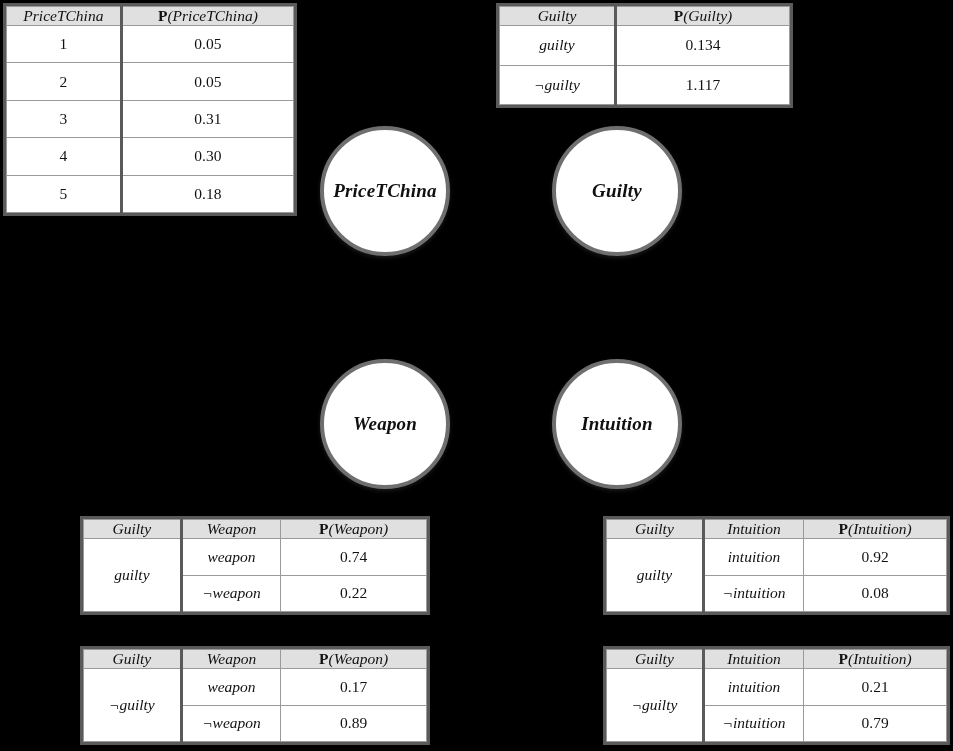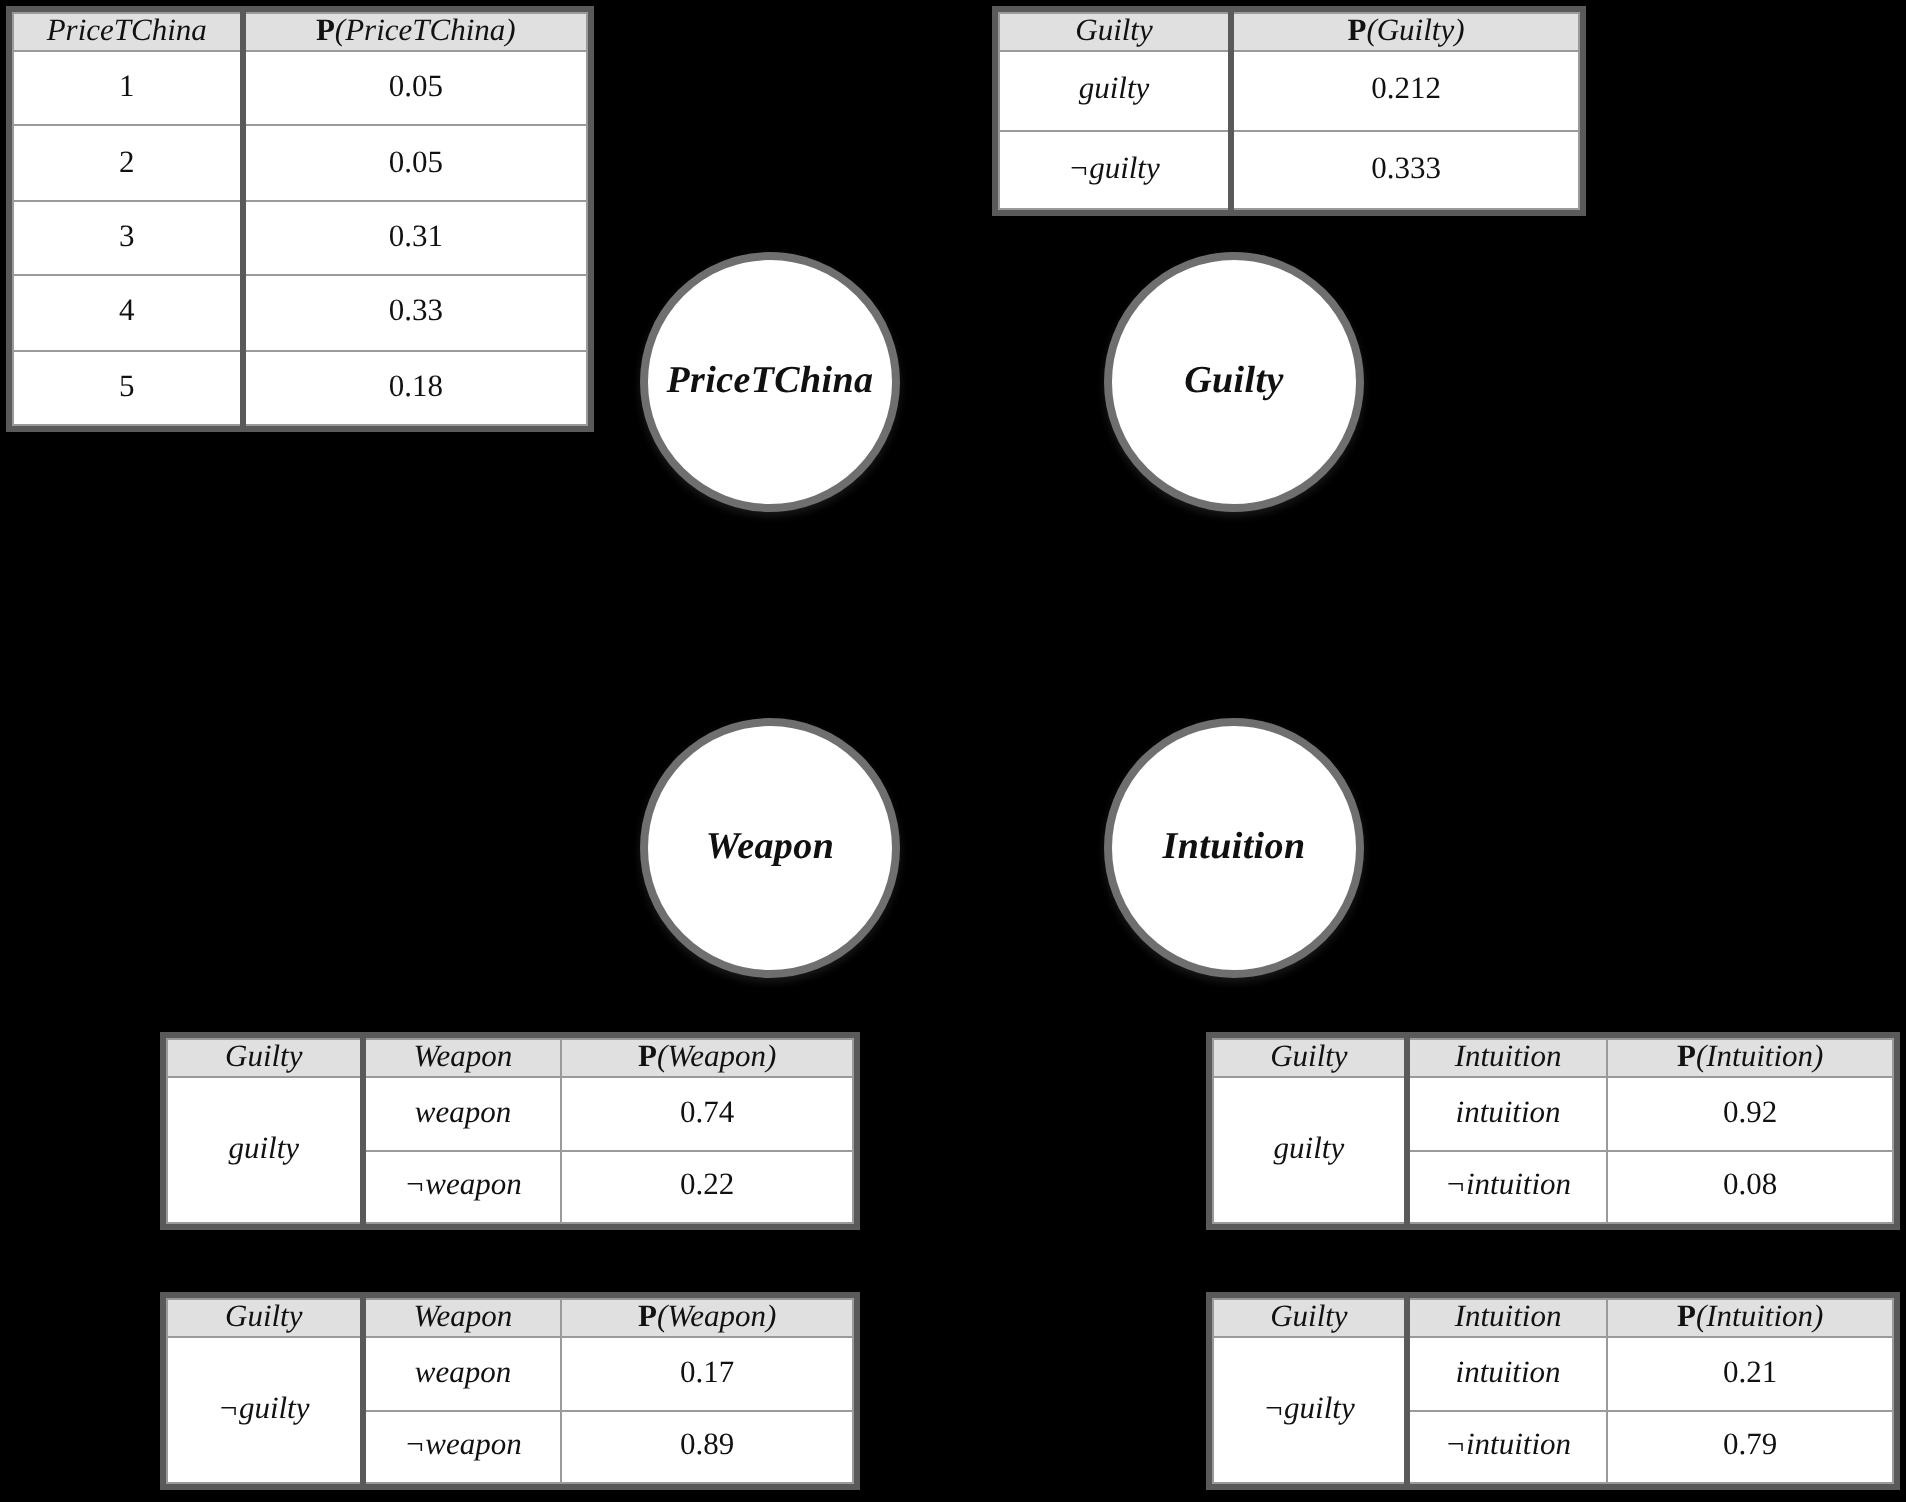--- a/index.html
+++ b/index.html
@@ -114,21 +114,21 @@
         <tr>
           <td class="idx sep-right">2</td>
           <td class="num">0.05</td>
         </tr>
         <tr>
           <td class="idx sep-right">3</td>
           <td class="num">0.31</td>
         </tr>
         <tr>
           <td class="idx sep-right">4</td>
-          <td class="num">0.33</td>
+          <td class="num">0.30</td>
         </tr>
         <tr>
           <td class="idx sep-right">5</td>
           <td class="num">0.18</td>
         </tr>
       </tbody>
     </table>
   </div>
 
   <div class="cpt" style="left:496px; top:3px; width:297px; height:105px;">
@@ -139,25 +139,25 @@
         </colgroup>
       <thead>
         <tr>
           <th class="sep-right">Guilty</th>
           <th><span class="pfx">P</span><span>(Guilty)</span></th>
         </tr>
       </thead>
       <tbody>
         <tr>
           <td class="state sep-right">guilty</td>
-          <td class="num">0.212</td>
+          <td class="num">0.134</td>
         </tr>
         <tr>
           <td class="state sep-right">¬guilty</td>
-          <td class="num">0.333</td>
+          <td class="num">1.117</td>
         </tr>
       </tbody>
     </table>
   </div>
 
   <div class="node" style="left:320px; top:126px; width:130px; height:130px;">
     <span>PriceTChina</span>
   </div>
 
   <div class="node" style="left:552px; top:126px; width:130px; height:130px;">

